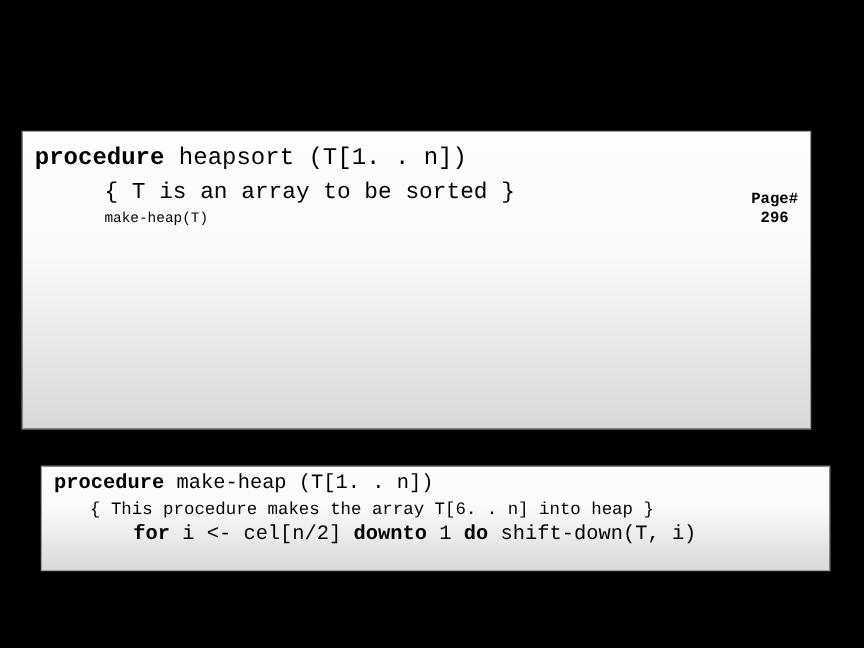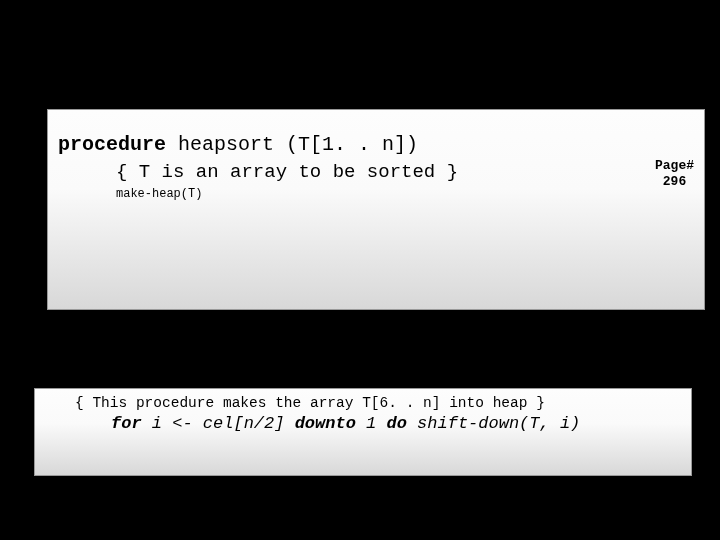--- a/index.html
+++ b/index.html
@@ -9,41 +9,41 @@
       background: #000;
       font-family: "Courier New", monospace;
       position: relative;
     }
     .panel {
       position: absolute;
       background: linear-gradient(to bottom, #fdfdfd 0%, #fafafa 40%, #d8d8d8 100%);
       border: 1px solid #999;
     }
     .panel-1 {
-      left: 47px;
+      left: 18px;
       top: 109px;
       width: 658px;
-      height: 201px;
-      padding: 22px 10px;
+      height: 249px;
+      padding: 10px 10px;
     }
     .panel-2 {
       left: 34px;
       top: 388px;
       width: 658px;
       height: 88px;
       padding: 4px 10px;
     }
     .line1 { font-size: 20px; line-height: 1.3; }
     .comment1 { font-size: 19px; line-height: 1.5; margin-left: 58px; }
     .body1 { font-size: 12px; line-height: 1.25; margin-left: 58px; }
     .indent { margin-left: 64px; }
     .bold { font-weight: bold; }
     .line2 { font-size: 17px; line-height: 1.3; }
     .comment2 { font-size: 14.5px; line-height: 1.4; margin-left: 30px; }
-    .body2 { font-size: 17px; line-height: 1.3; margin-left: 66px; font-style: italic; }
+    .body2 { font-size: 17px; line-height: 1.3; margin-left: 66px; }
     .page-tag {
       position: absolute;
       right: 10px;
       top: 48px;
       text-align: center;
       font-family: Liberation Mono, monospace;
       font-size: 13px;
       font-weight: bold;
       line-height: 1.25;
     }
@@ -57,17 +57,20 @@
   </div>
   <div class="comment1">{ T is an array to be sorted }</div>
   <div class="body1">make-heap(T)</div>
   <div class="page-tag">
     <span>Page#</span><br>
     <span>296</span>
   </div>
 </div>
 
 <div class="panel panel-2">
+  <div class="line2">
+    <span class="bold">procedure</span><span> make-heap (T[1. . n])</span>
+  </div>
   <div class="comment2">{ This procedure makes the array T[6. . n] into heap }</div>
   <div class="body2">
     <span class="bold">for</span><span> i &lt;- cel[n/2] </span><span class="bold">downto</span><span> 1 </span><span class="bold">do</span><span> shift-down(T, i)</span>
   </div>
 </div>
 
 </body></html>

